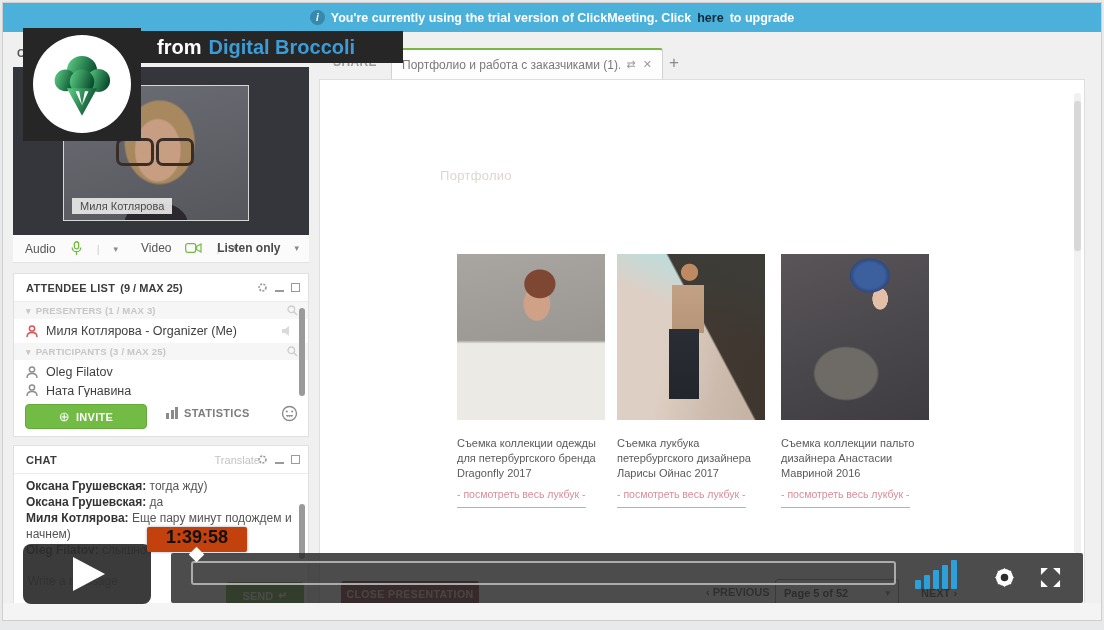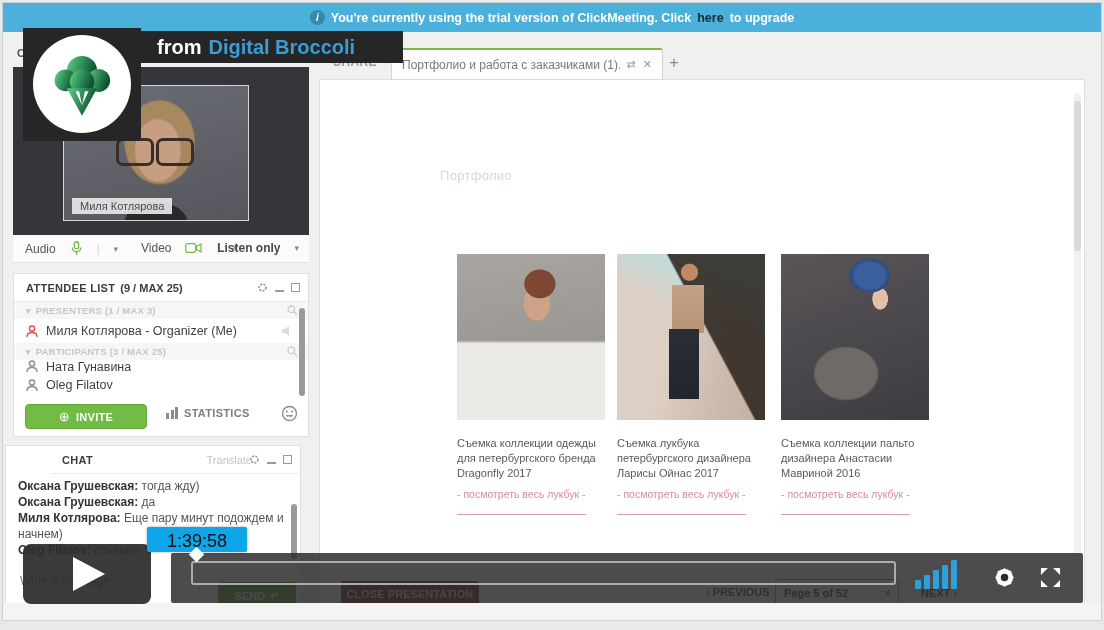--- a/index.html
+++ b/index.html
@@ -75,21 +75,21 @@
                 justify-content:center; gap:6px; letter-spacing:0.3px; cursor:pointer; }
   .plus-glyph { font-size:13px; font-weight:normal; }
   .stats { position:absolute; left:152px; top:10px; display:flex; align-items:flex-end; gap:6px;
            color:#7d7d7d; font-size:11px; font-weight:bold; letter-spacing:0.3px; cursor:pointer; }
   .bars { display:flex; align-items:flex-end; gap:1.5px; }
   .bars i { display:block; width:3px; background:#8a8a8a; }
   .smiley { position:absolute; right:10px; top:8px; cursor:pointer; }
 
   .vscroll { position:absolute; width:6px; border-radius:3px; background:#9a9a9a; z-index:2; }
 
-  .chat-panel { left:2px; top:442px; width:296px; height:177px;padding-left:44px; }
+  .chat-panel { left:10px; top:442px; width:296px; height:177px; }
   .chat-msgs { position:absolute; left:12px; top:32px; width:268px; font-size:12px;
                line-height:16px; color:#555; }
   .chat-msgs b { color:#333; }
   .translate { position:absolute; right:48px; top:8px; font-size:11px; color:#c3c3c3; cursor:pointer; }
   .chat-input { position:absolute; left:2px; top:120px; width:200px; height:30px; border:0;
                 background:transparent; font-size:12px; color:#777;
                 font-family:"Liberation Sans",sans-serif; padding-left:12px; }
   .send-btn { position:absolute; left:212px; top:136px; width:78px; height:27px;
               background:#67a23c; border-radius:3px; color:#eaf2e0; font-size:11px;
               font-weight:bold; display:flex; align-items:center; justify-content:center;
@@ -135,21 +135,21 @@
   .ph3 { left:461px;
          background:
            radial-gradient(ellipse 27px 23px at 60% 13%, #3c5f9e 55%, #2e4a80 72%, rgba(0,0,0,0) 76%),
            radial-gradient(ellipse 13px 18px at 67% 27%, #e3bfa8 58%, rgba(0,0,0,0) 62%),
            radial-gradient(ellipse 58px 48px at 44% 72%, #6e6a65 53%, rgba(0,0,0,0) 57%),
            linear-gradient(160deg,#595559,#3e3c41); }
 
   .caption { position:absolute; top:356px; width:158px; font-size:11px; line-height:15px; color:#5a5a5a; }
   .cap1 { left:137px; } .cap2 { left:297px; } .cap3 { left:461px; }
   .plink { position:absolute; top:408px; font-size:10.5px; color:#d98d98;
-           border-bottom:1px solid #d9a0aa; padding-bottom:14px; cursor:pointer; }
+           border-bottom:1px solid #d9a0aa; padding-bottom:7px; cursor:pointer; }
   .pl1 { left:137px; } .pl2 { left:297px; } .pl3 { left:461px; }
 
   
   .close-pres { left:338px; top:578px; width:138px; height:26px; background:#7e2c2c;
                 color:#e8d2d2; font-size:10.5px; font-weight:bold; border-radius:3px;
                 display:flex; align-items:center; justify-content:center; letter-spacing:0.4px;
                 z-index:1; cursor:pointer; }
   .prev-lbl { left:703px; top:583px; font-size:11px; font-weight:bold; color:#4f4f4f; z-index:1; cursor:pointer; }
   .page-box { left:772px; top:576px; width:124px; height:27px; border:1px solid #8f8f8f;
               border-radius:3px; display:flex; align-items:center; justify-content:space-between;
@@ -170,24 +170,24 @@
                font-size:20px; }
   .brand-from { color:#fff; font-weight:600; }
   .brand-name { color:#3d9bd5; font-weight:bold; }
 
   .play-btn { left:20px; top:541px; width:128px; height:60px; border-radius:8px;
               background:rgba(44,44,44,0.93); z-index:58; cursor:pointer; }
   .play-tri { position:absolute; left:50px; top:13px; width:0; height:0;
               border-left:32px solid #fff; border-top:17px solid transparent;
               border-bottom:17px solid transparent; }
 
-  .tooltip { left:144px; top:524px; width:100px; height:25px; background:#0ea5e9; z-index:60;
+  .tooltip { left:144px; top:524px; width:100px; height:25px; background:#c2410c; z-index:60;
              border-radius:2px; box-shadow:0 0 3px rgba(0,0,0,0.35);
-             display:flex; align-items:flex-end; justify-content:center;
-             font-size:18px; font-weight:400; color:#111; }
+             display:flex; align-items:flex-start; justify-content:center;
+             font-size:18px; font-weight:700; color:#111; }
   .tooltip-tail { position:absolute; left:44px; top:22px; width:11px; height:11px;
                   background:#fff; transform:rotate(45deg); z-index:-1; }
 
   .ctrl-bar { left:168px; top:550px; width:912px; height:50px;
               background:rgba(42,42,42,0.84); border-radius:2px; z-index:55; }
   .seek { position:absolute; left:20px; top:8px; width:705px; height:24px;
           border:2px solid #ababab; border-radius:3px; cursor:pointer; }
   .vol { position:absolute; left:744px; top:7px; width:48px; height:29px;
          display:flex; align-items:flex-end; gap:3px; cursor:pointer; }
   .vol i { display:block; width:6px; background:#2d9fd9; border-radius:1px; }
@@ -287,37 +287,37 @@
         </svg>
     </div>
     <div class="subhead">
       <span class="caret" style="color:#c6c6c6">▾</span>
       <span>PARTICIPANTS (3 / MAX 25)</span>
       <svg class="mag" width="11" height="11">
           <circle cx="4.3" cy="4.3" r="3.3" fill="none" stroke="#cdcdcd" stroke-width="1.3"></circle>
           <line x1="6.8" y1="6.8" x2="10" y2="10" stroke="#cdcdcd" stroke-width="1.3"></line>
         </svg>
     </div>
+    <div class="m-row">
+      <span class="p-icon">
+          <svg width="12" height="13" viewBox="0 0 12 13">
+            <circle cx="6" cy="3.5" r="2.6" fill="none" stroke="currentColor" stroke-width="1.5"></circle>
+            <path d="M1 12c0-3 2-4.5 5-4.5s5 1.5 5 4.5" fill="none" stroke="currentColor" stroke-width="1.5"></path>
+          </svg>
+        </span>
+      <span>Oleg Filatov</span>
+    </div>
     <div class="m-row clip">
       <span class="p-icon">
           <svg width="12" height="13" viewBox="0 0 12 13">
             <circle cx="6" cy="3.5" r="2.6" fill="none" stroke="currentColor" stroke-width="1.5"></circle>
             <path d="M1 12c0-3 2-4.5 5-4.5s5 1.5 5 4.5" fill="none" stroke="currentColor" stroke-width="1.5"></path>
           </svg>
         </span>
       <span>Ната Гунавина</span>
-    </div>
-    <div class="m-row">
-      <span class="p-icon">
-          <svg width="12" height="13" viewBox="0 0 12 13">
-            <circle cx="6" cy="3.5" r="2.6" fill="none" stroke="currentColor" stroke-width="1.5"></circle>
-            <path d="M1 12c0-3 2-4.5 5-4.5s5 1.5 5 4.5" fill="none" stroke="currentColor" stroke-width="1.5"></path>
-          </svg>
-        </span>
-      <span>Oleg Filatov</span>
     </div>
     <div class="invite-row">
       <div class="invite-btn">
         <span class="plus-glyph">⊕</span>
         <span>INVITE</span>
       </div>
       <div class="stats">
         <span class="bars">
             <i style="height:6px"></i>
             <i style="height:9px"></i>

